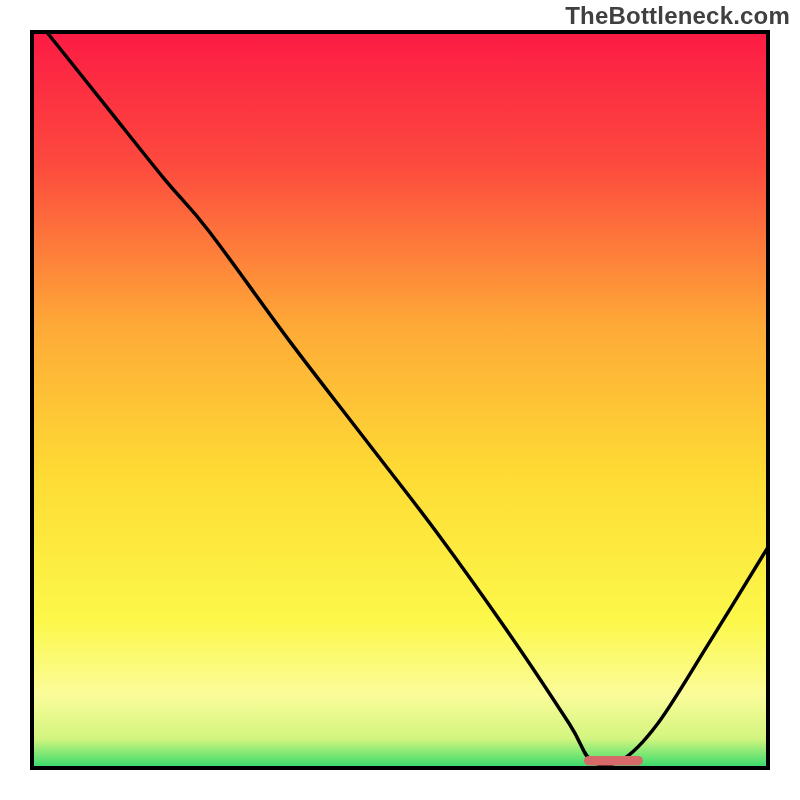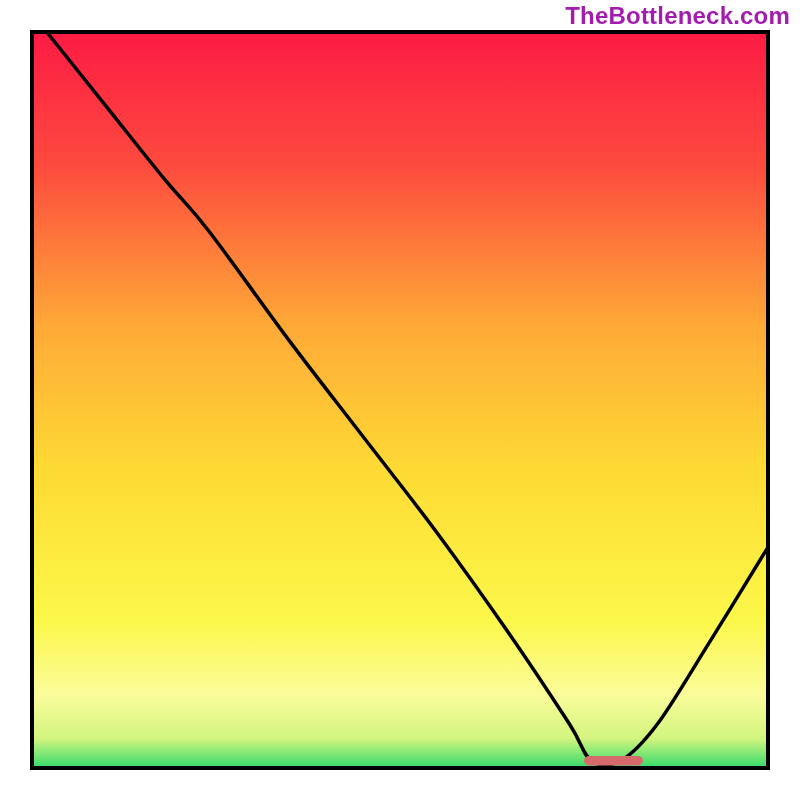--- a/index.html
+++ b/index.html
@@ -14,21 +14,21 @@
     position: relative;
     width: 800px;
     height: 800px;
   }
   .watermark {
     position: absolute;
     top: 2px;
     right: 10px;
     font-size: 24px;
     font-weight: 600;
-    color: #a21caf;
+    color: #404040;
     letter-spacing: 0.2px;
   }
   svg {
     position: absolute;
     top: 0;
     left: 0;
   }
 </style>
 </head>
 <body>

